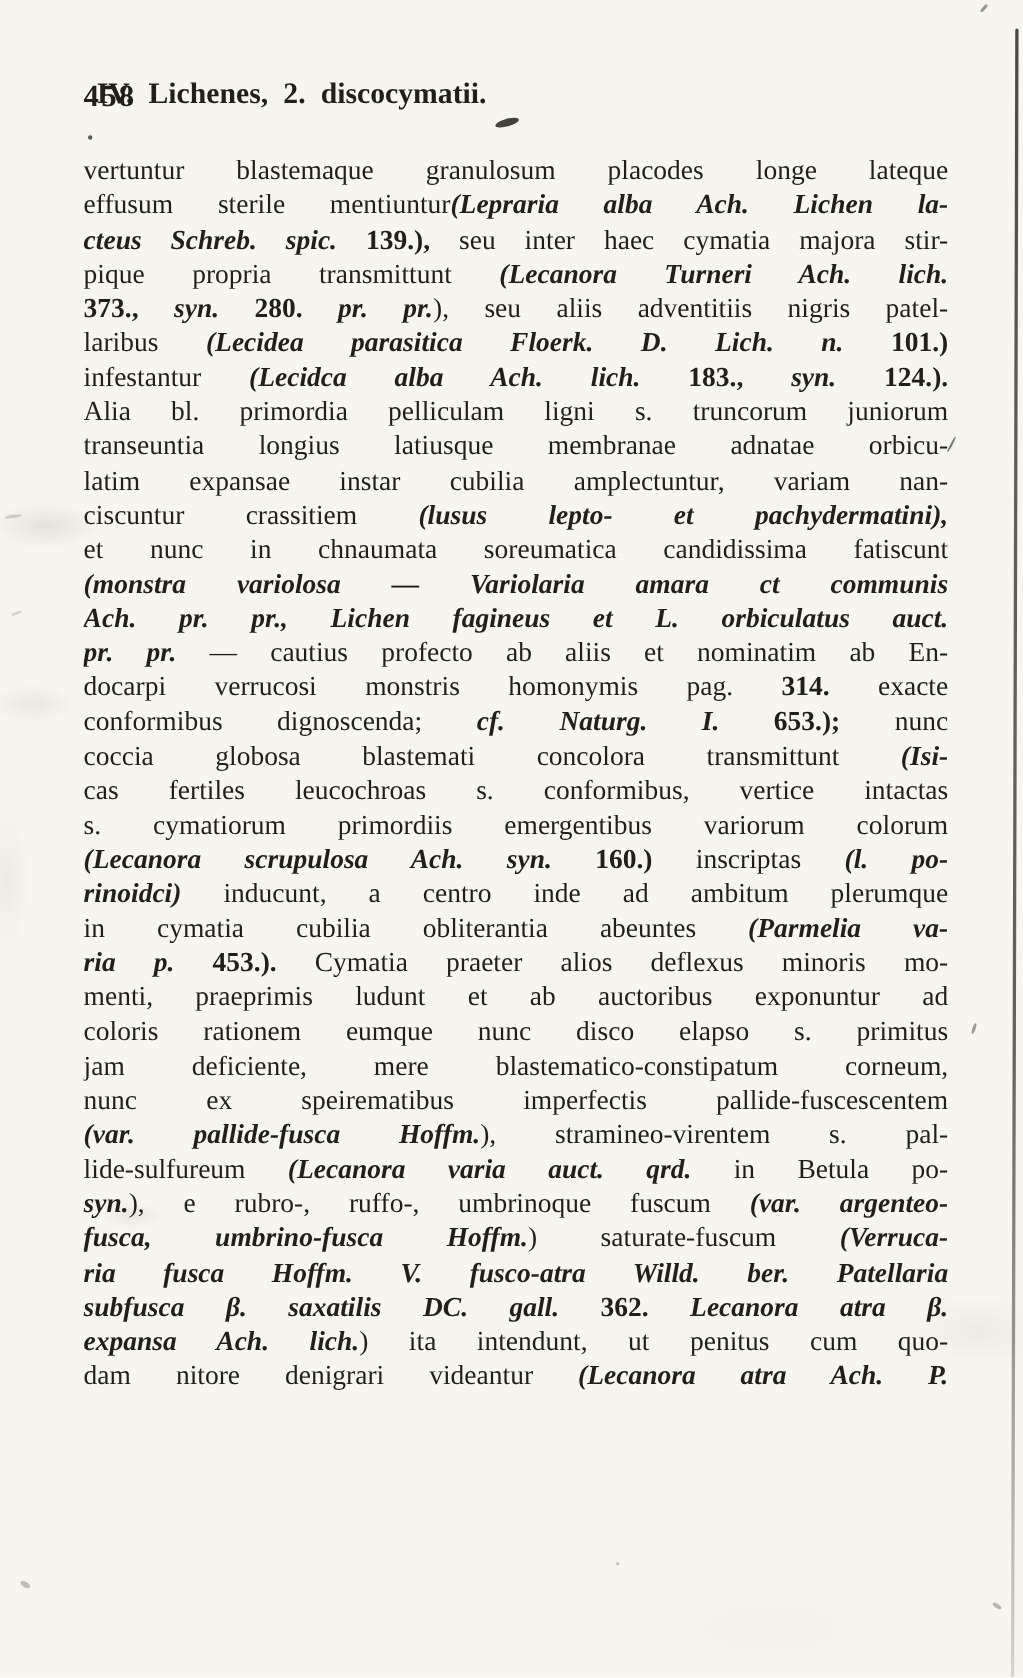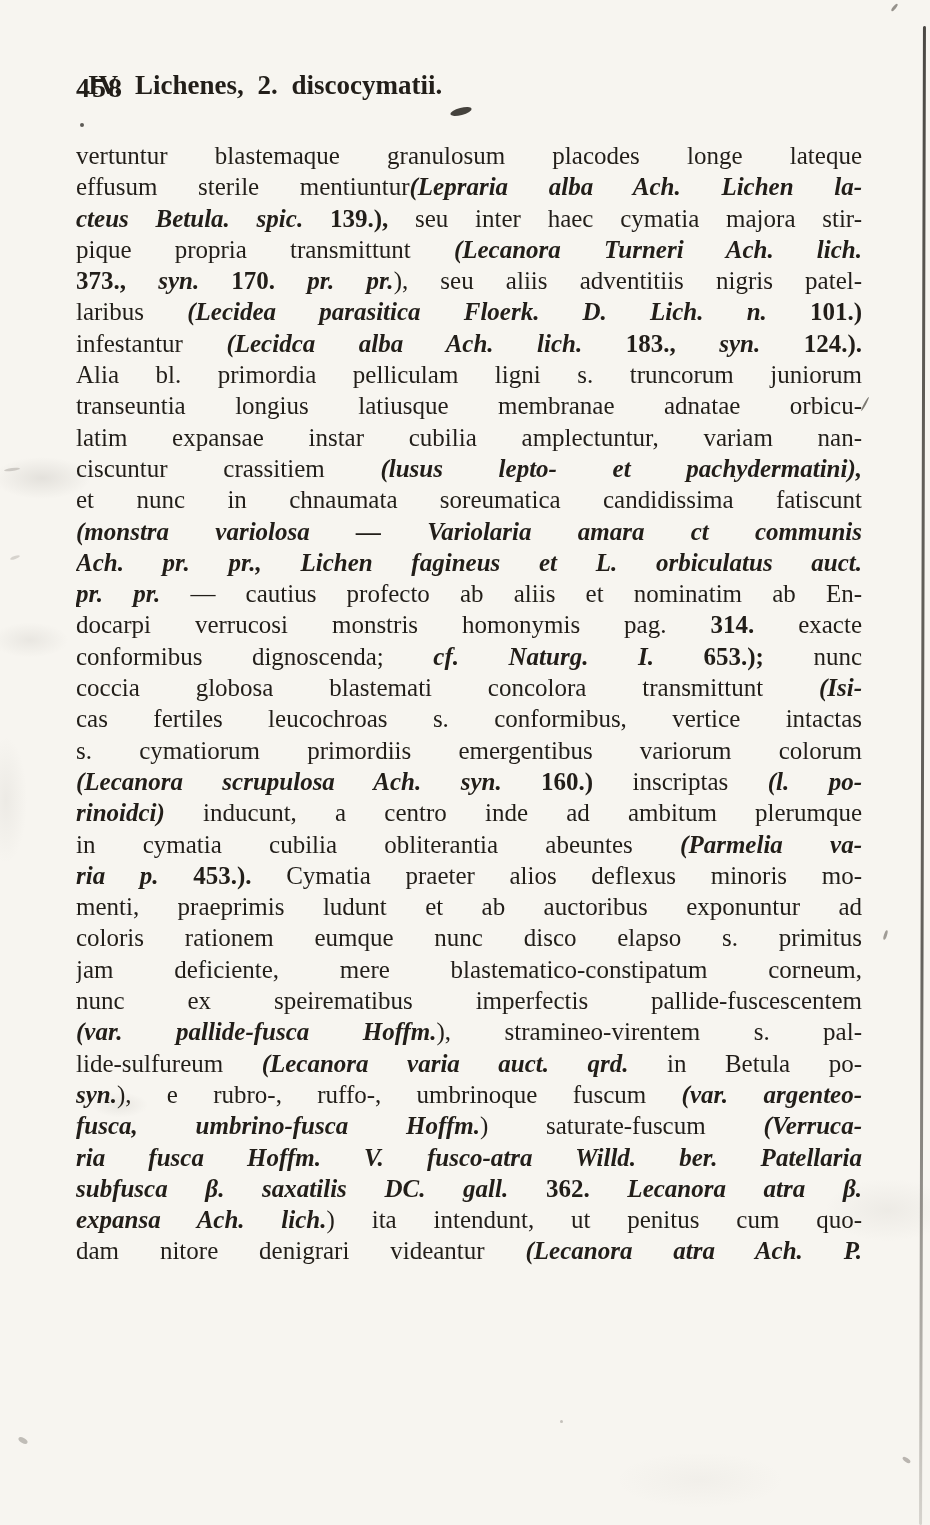--- a/index.html
+++ b/index.html
@@ -87,23 +87,23 @@
 <div class="page">
 
   <div class="header">
     <span class="pagenum">458</span>
     <span class="running-title">IV. Lichenes, 2. discocymatii.</span>
   </div>
 
   <div class="body-block">
       <div class="line"><span class="seg-r">vertuntur blastemaque granulosum placodes longe lateque</span></div>
       <div class="line"><span class="seg-r">effusum sterile mentiuntur</span><span class="seg-i">(Lepraria alba Ach. Lichen la-</span></div>
-      <div class="line"><span class="seg-i">cteus Betula. spic.</span><span class="seg-b"> 139.),</span><span class="seg-r"> seu inter haec cymatia majora stir-</span></div>
+      <div class="line"><span class="seg-i">cteus Schreb. spic.</span><span class="seg-b"> 139.),</span><span class="seg-r"> seu inter haec cymatia majora stir-</span></div>
       <div class="line"><span class="seg-r">pique propria transmittunt </span><span class="seg-i">(Lecanora Turneri Ach. lich.</span></div>
-      <div class="line"><span class="seg-b">373., </span><span class="seg-i">syn.</span><span class="seg-b"> 170. </span><span class="seg-i">pr. pr.</span><span class="seg-r">), seu aliis adventitiis nigris patel-</span></div>
+      <div class="line"><span class="seg-b">373., </span><span class="seg-i">syn.</span><span class="seg-b"> 280. </span><span class="seg-i">pr. pr.</span><span class="seg-r">), seu aliis adventitiis nigris patel-</span></div>
       <div class="line"><span class="seg-r">laribus </span><span class="seg-i">(Lecidea parasitica Floerk. D. Lich. n.</span><span class="seg-b"> 101.)</span></div>
       <div class="line"><span class="seg-r">infestantur </span><span class="seg-i">(Lecidca alba Ach. lich.</span><span class="seg-b"> 183., </span><span class="seg-i">syn.</span><span class="seg-b"> 124.).</span></div>
       <div class="line"><span class="seg-r">Alia bl. primordia pelliculam ligni s. truncorum juniorum</span></div>
       <div class="line"><span class="seg-r">transeuntia longius latiusque membranae adnatae orbicu-</span></div>
       <div class="line"><span class="seg-r">latim expansae instar cubilia amplectuntur, variam nan-</span></div>
       <div class="line"><span class="seg-r">ciscuntur crassitiem </span><span class="seg-i">(lusus lepto- et pachydermatini),</span></div>
       <div class="line"><span class="seg-r">et nunc in chnaumata soreumatica candidissima fatiscunt</span></div>
       <div class="line"><span class="seg-i">(monstra variolosa — Variolaria amara ct communis</span></div>
       <div class="line"><span class="seg-i">Ach. pr. pr., Lichen fagineus et L. orbiculatus auct.</span></div>
       <div class="line"><span class="seg-i">pr. pr.</span><span class="seg-r"> — cautius profecto ab aliis et nominatim ab En-</span></div>

